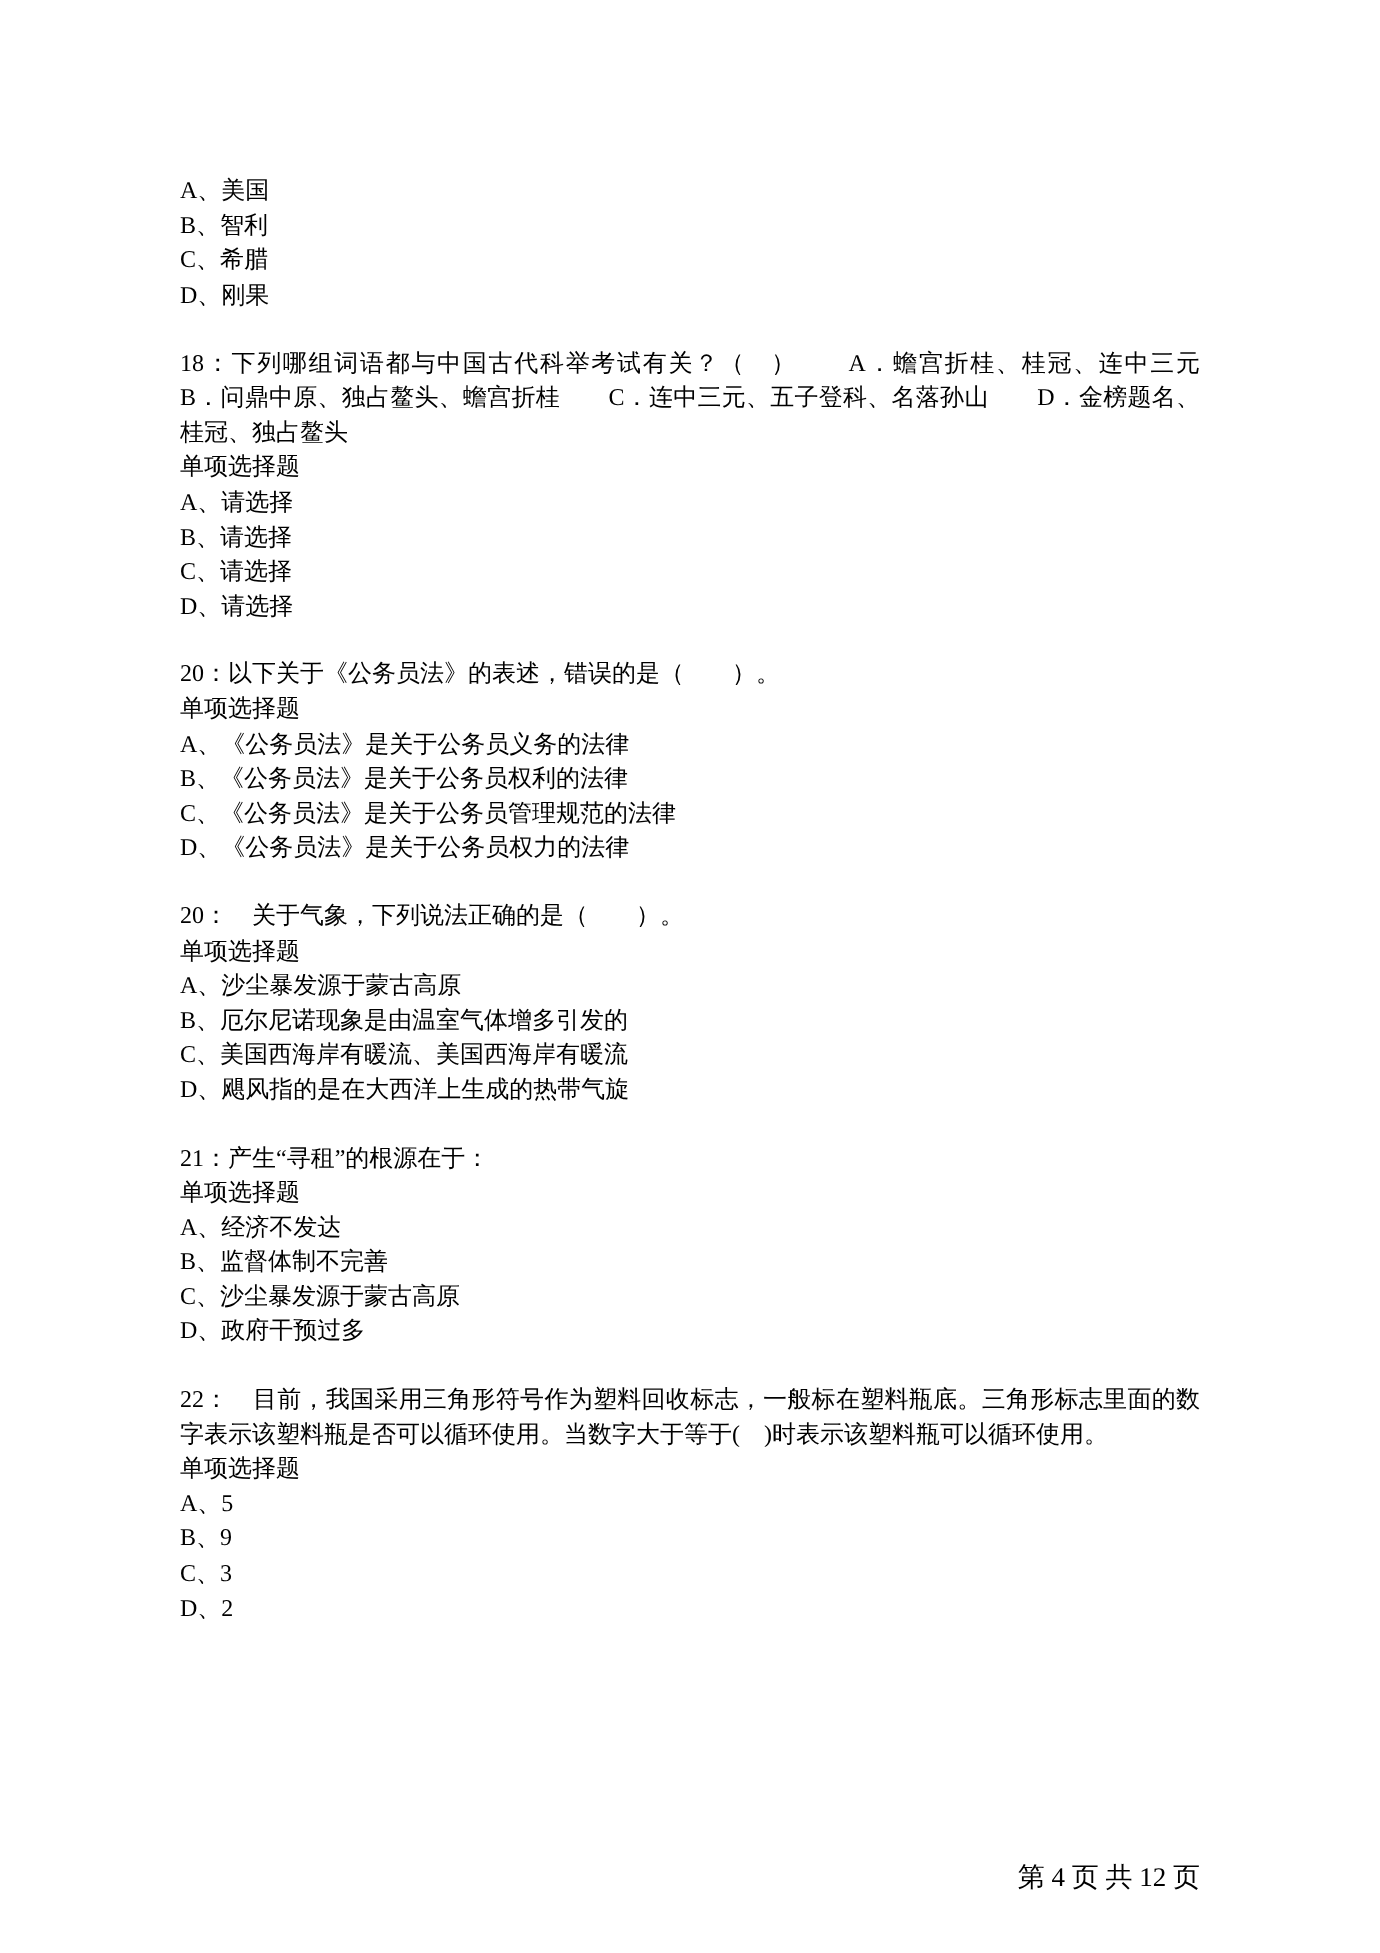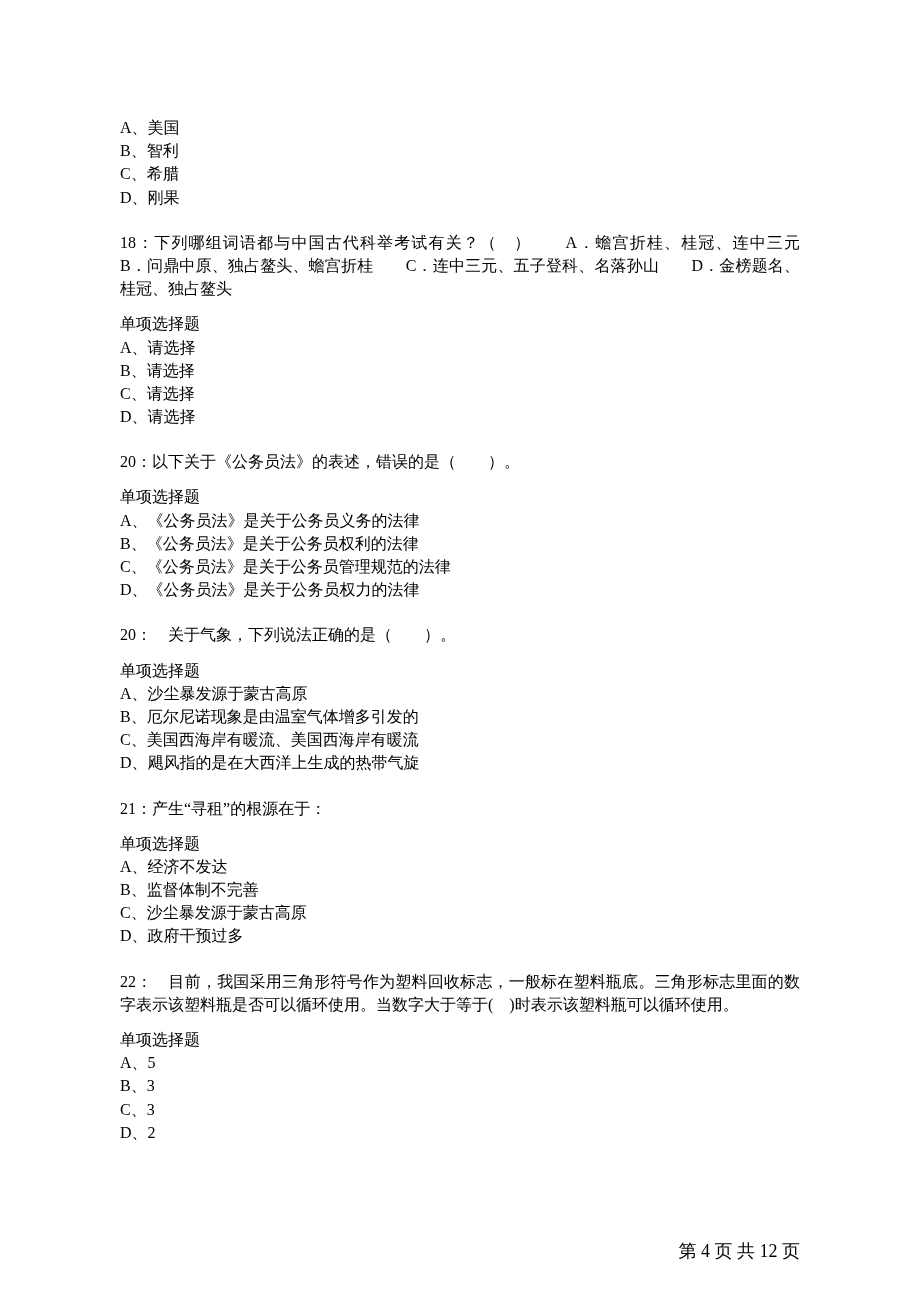--- a/index.html
+++ b/index.html
@@ -19,21 +19,21 @@
     min-height: 1302px;
     position: relative;
   }
   .question-block {
     margin-bottom: 22px;
   }
   .q-text {
     text-align: justify;
   }
   .q-type {
-    margin-top: 12px;
+    margin-top: 0px;
   }
   .opt {
     margin-top: 0px;
   }
   .footer {
     position: absolute;
     bottom: 38px;
     right: 120px;
     font-size: 18px;
   }
@@ -83,19 +83,19 @@
     <div class="opt">A、经济不发达</div>
     <div class="opt">B、监督体制不完善</div>
     <div class="opt">C、沙尘暴发源于蒙古高原</div>
     <div class="opt">D、政府干预过多</div>
   </div>
 
   <div class="question-block">
     <div class="q-text">22：　目前，我国采用三角形符号作为塑料回收标志，一般标在塑料瓶底。三角形标志里面的数字表示该塑料瓶是否可以循环使用。当数字大于等于(　)时表示该塑料瓶可以循环使用。</div>
     <div class="q-type">单项选择题</div>
     <div class="opt">A、5</div>
-    <div class="opt">B、3</div>
+    <div class="opt">B、9</div>
     <div class="opt">C、3</div>
     <div class="opt">D、2</div>
   </div>
 
   <div class="footer">第 4 页 共 12 页</div>
 </div>
 
 </body></html>

